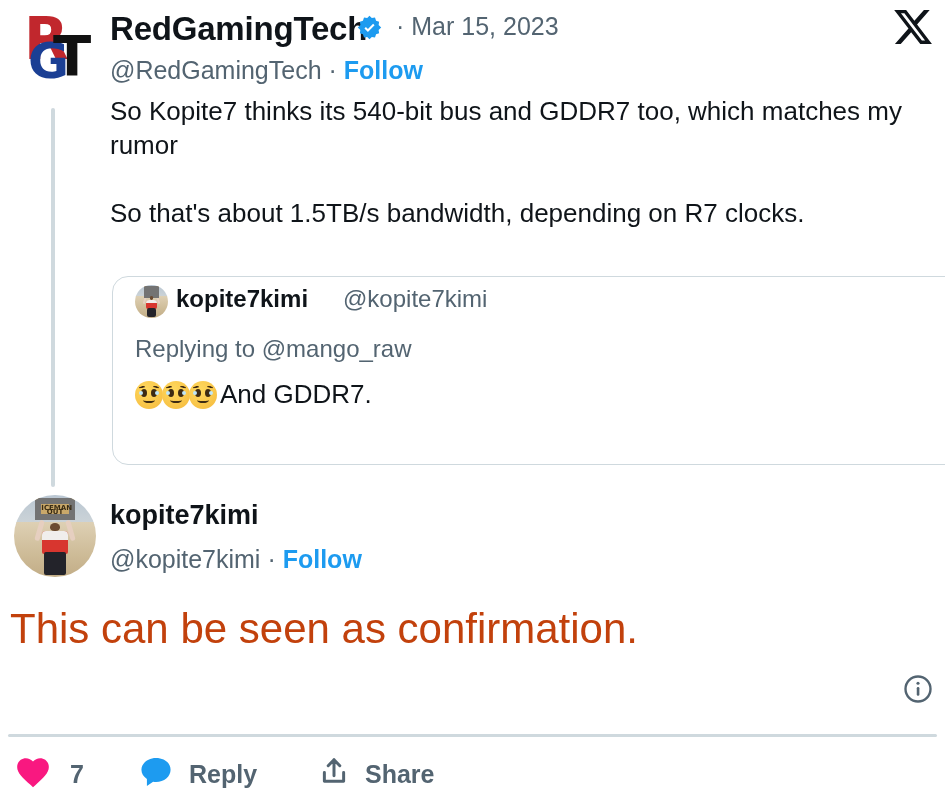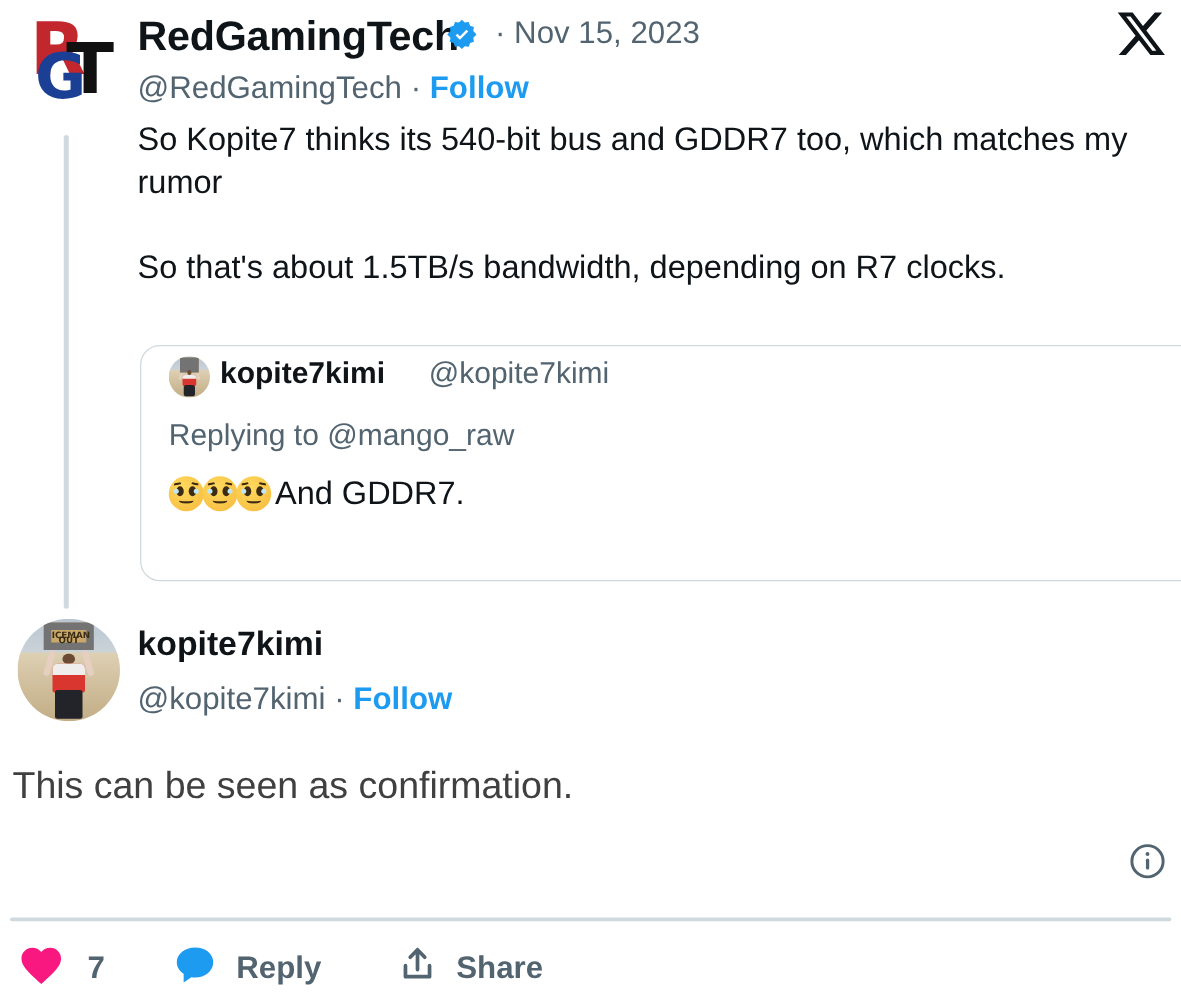--- a/index.html
+++ b/index.html
@@ -181,21 +181,21 @@
     font-size: 27px; font-weight: 700; color: #0f1419; white-space: nowrap;
   }
   .t2-handle-row {
     position: absolute; left: 110px; top: 545px;
     font-size: 25px; color: #536471; white-space: nowrap;
   }
   .t2-handle-row .follow { color: #1d9bf0; font-weight: 700; }
 
   .t2-body {
     position: absolute; left: 10px; top: 610px;
-    font-size: 30px; line-height: 38px; color: #404040;
+    font-size: 42px; line-height: 38px; color: #c2410c;
     white-space: nowrap;
   }
   .t2-time {
     position: absolute; left: 10px; top: 673px;
     font-size: 25px; color: #536471; white-space: nowrap;
   }
   .info-icon {
     position: absolute; right: 12px; top: 674px;
     width: 30px; height: 30px;
   }
@@ -240,21 +240,21 @@
 
   <span class="verified-badge">
     <svg width="27" height="27" viewBox="0 0 24 24" aria-hidden="true">
       <path fill="#1d9bf0" d="M12 1.6l2.05 2.02 2.83-.44.96 2.71 2.72.95-.45 2.84L22.4 12l-2.29 2.32.45 2.84-2.72.95-.96 2.71-2.83-.44L12 22.4l-2.05-2.02-2.83.44-.96-2.71-2.72-.95.45-2.84L1.6 12l2.29-2.32-.45-2.84 2.72-.95.96-2.71 2.83.44z"></path>
       <path fill="#ffffff" d="M10.6 15.9l-3.1-3.1 1.3-1.3 1.8 1.8 4.6-4.6 1.3 1.3z"></path>
     </svg>
   </span>
 
   <div class="t1-date">
     <span>·</span>
-    <span>Nov 15, 2023</span>
+    <span>Mar 15, 2023</span>
   </div>
 
   <div class="t1-handle-row">
     <span>@RedGamingTech</span>
     <span class="dot">·</span>
     <span class="follow">Follow</span>
   </div>
 
   <span class="x-logo">
     <svg width="42" height="42" viewBox="0 0 24 24" aria-hidden="true">

